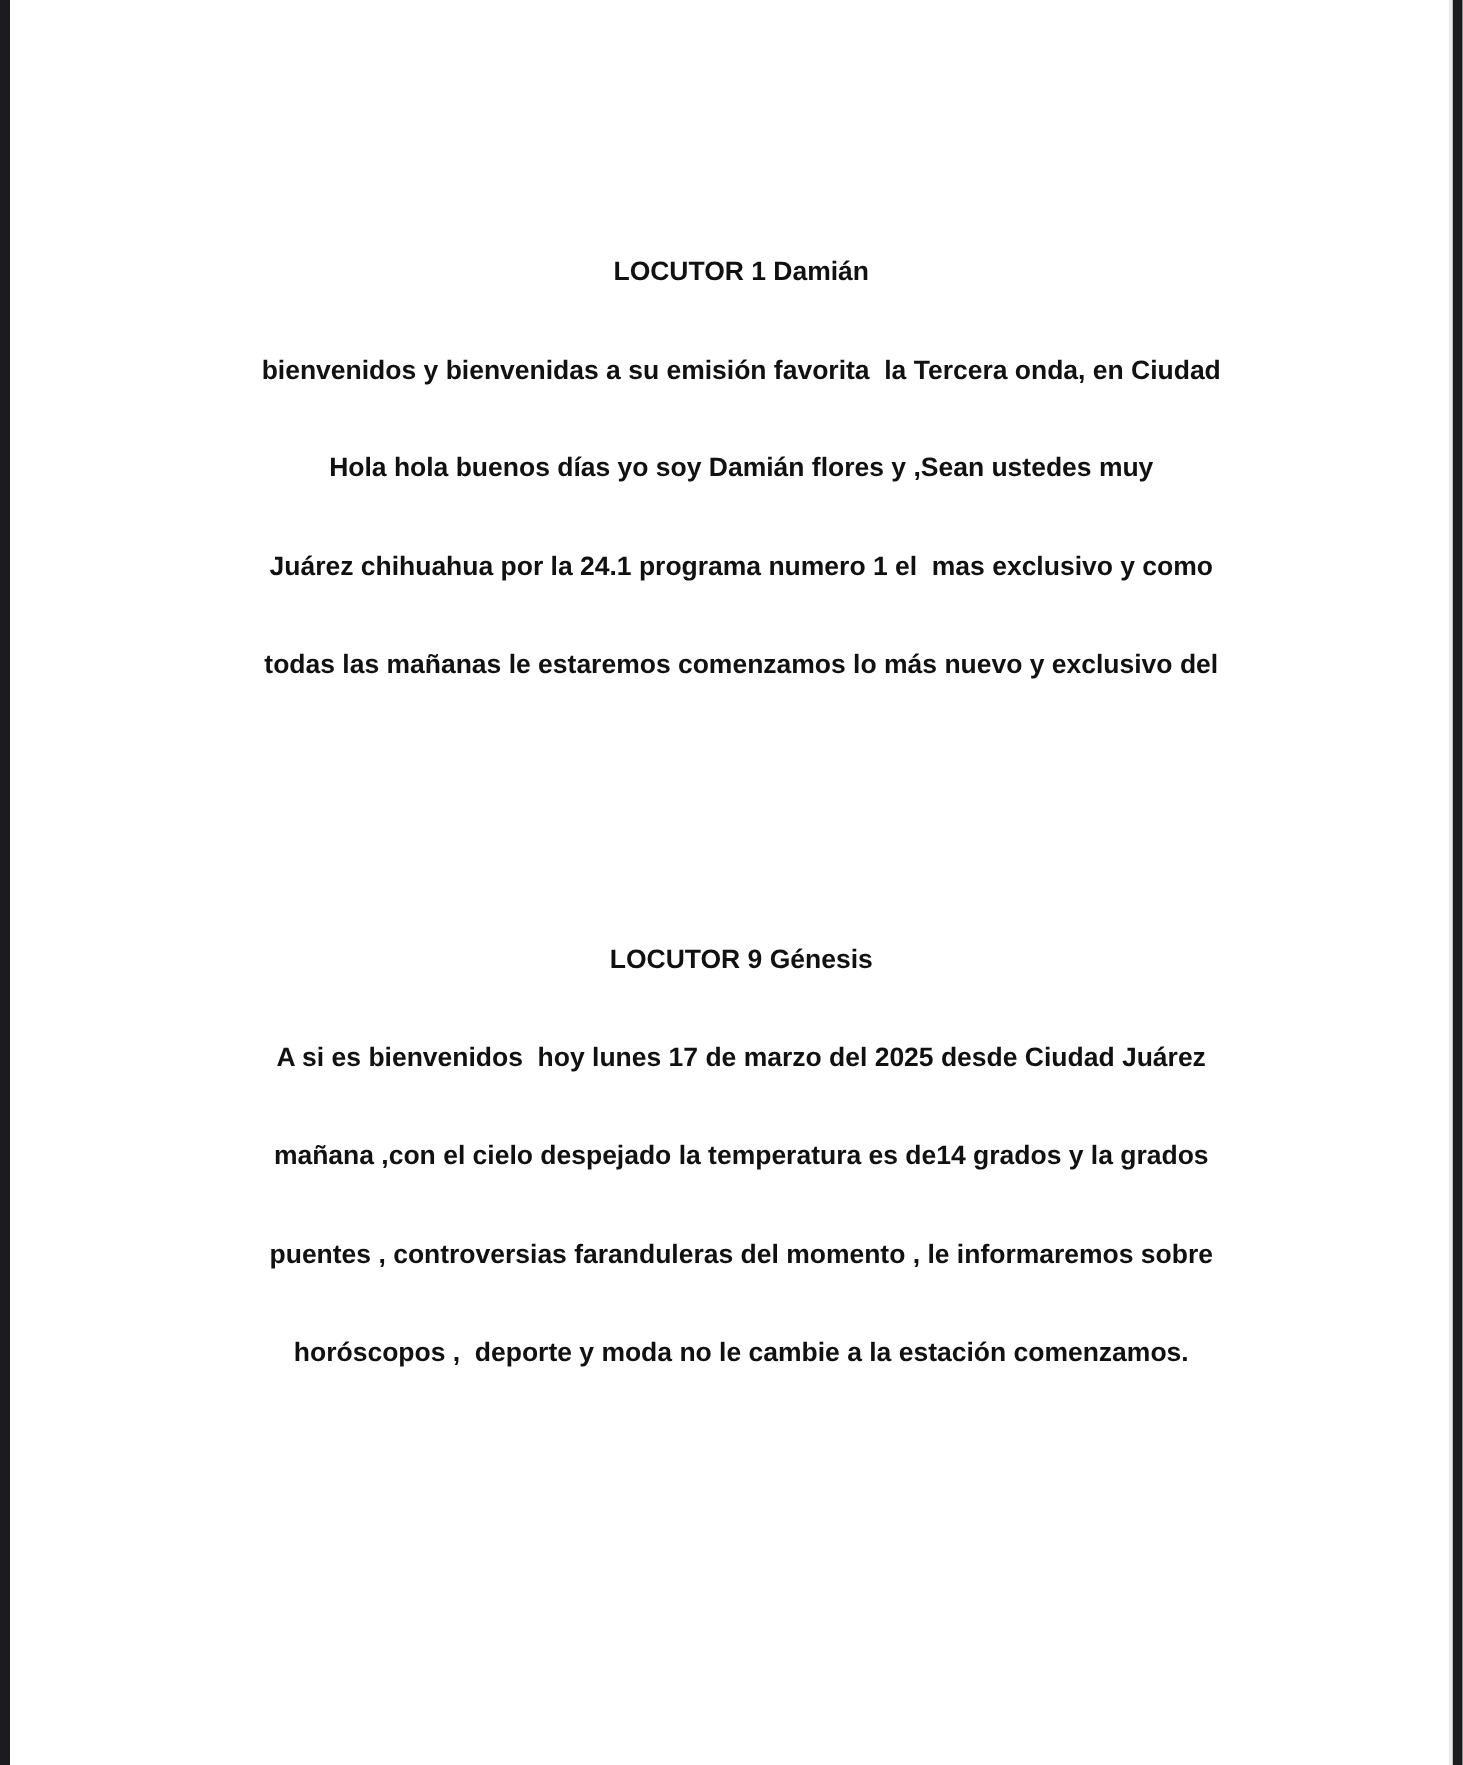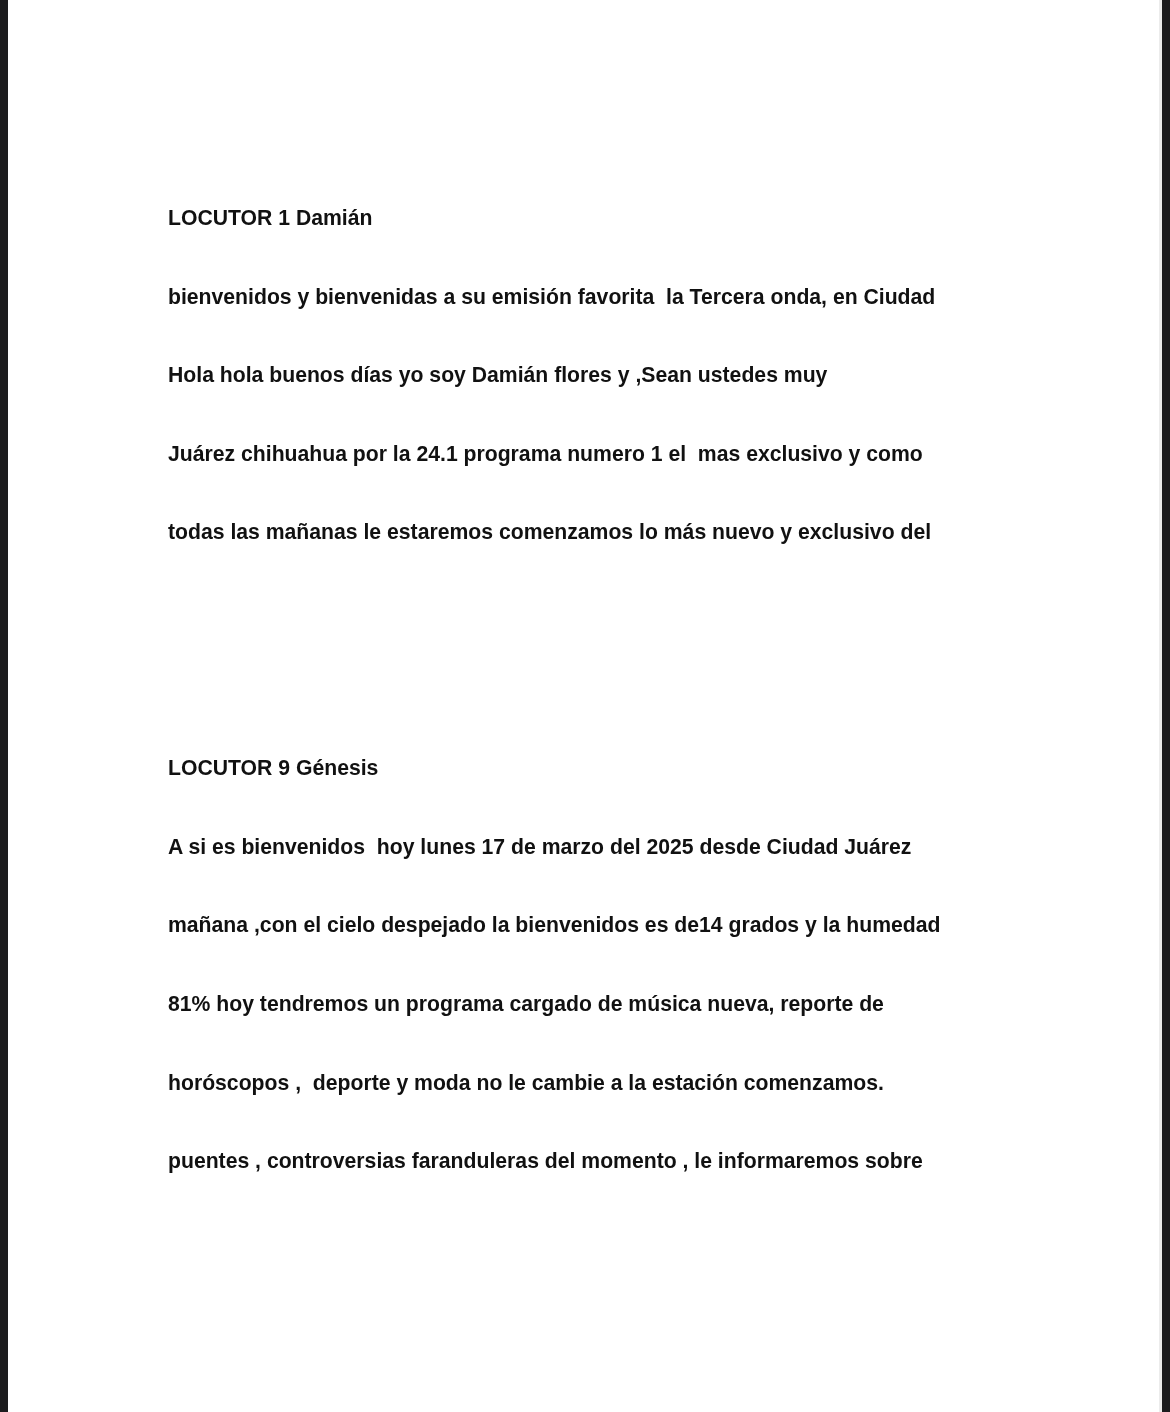--- a/index.html
+++ b/index.html
@@ -4,20 +4,21 @@
   <style>
     html, body { margin: 0; padding: 0; }
     body {
       width: 1170px; height: 1412px; overflow: hidden;
       background: #1c1c1e; position: relative;
     }
     .page {
       position: absolute; left: 8px; top: 0; width: 1154px; height: 1412px;
       background: #ffffff;
       box-shadow: inset -3px 0 0 #ececec;
+      text-align: center;
     }
     .content {
       position: absolute; left: 160px; top: 74px; width: 850px;
       font-family: "Liberation Sans", sans-serif;
       font-weight: bold; font-size: 21.2px; line-height: 26.2px;
       color: #111111; white-space: pre-wrap;
     }
     .speaker { font-weight: bold; }
     .block { margin: 0 0 26.2px 0; }
     .line { display: block; }
@@ -32,24 +33,23 @@
       <span class="line speaker">LOCUTOR 1 Damián</span>
       <span class="line">bienvenidos y bienvenidas a su emisión favorita  la Tercera onda, en Ciudad</span>
       <span class="line">Hola hola buenos días yo soy Damián flores y ,Sean ustedes muy</span>
       <span class="line">Juárez chihuahua por la 24.1 programa numero 1 el  mas exclusivo y como</span>
       <span class="line">todas las mañanas le estaremos comenzamos lo más nuevo y exclusivo del</span>
     </div>
 
     <div class="block">
       <span class="line speaker">LOCUTOR 9 Génesis</span>
       <span class="line">A si es bienvenidos  hoy lunes 17 de marzo del 2025 desde Ciudad Juárez</span>
-      <span class="line">mañana ,con el cielo despejado la bienvenidos es de14 grados y la humedad</span>
-      <span class="line">81% hoy tendremos un programa cargado de música nueva, reporte de</span>
+      <span class="line">mañana ,con el cielo despejado la temperatura es de14 grados y la grados</span>
+      <span class="line">puentes , controversias faranduleras del momento , le informaremos sobre</span>
       <span class="line">horóscopos ,  deporte y moda no le cambie a la estación comenzamos.</span>
-      <span class="line">puentes , controversias faranduleras del momento , le informaremos sobre</span>
     </div>
 
     
 
     
 
     
 
     
 

